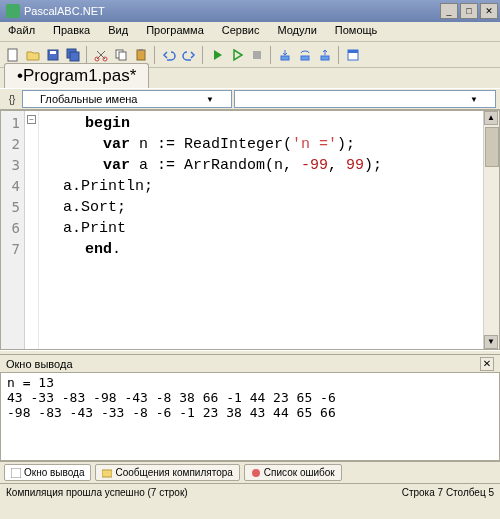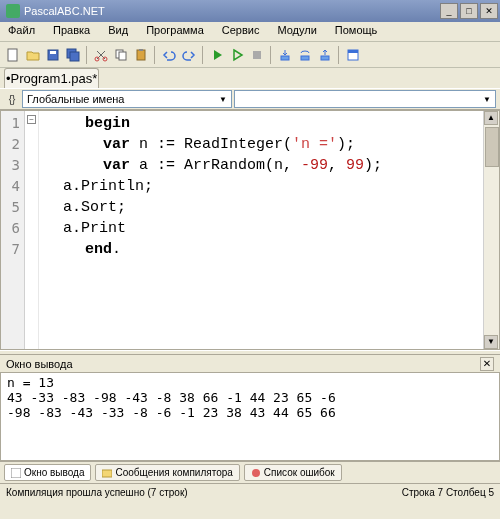--- a/index.html
+++ b/index.html
@@ -9,24 +9,24 @@
   .title-bar .title { flex: 1; font-weight: normal; }
   .title-bar .btns { display: flex; gap: 2px; }
   .title-bar .btn { width: 18px; height: 16px; background: #d4d0c8; border: 1px solid #808080; display: flex; align-items: center; justify-content: center; color: #000; font-size: 9px; }
   .menu-bar { background: #ece9d8; height: 20px; display: flex; align-items: flex-start; padding: 0 4px; gap: 10px; border-bottom: 1px solid #c0c0b0; }
   .menu-item { padding: 2px 4px; cursor: default; }
   .toolbar { background: #ece9d8; height: 26px; display: flex; align-items: center; padding: 0 4px; gap: 2px; border-bottom: 1px solid #c0c0b0; }
   .tb-btn { width: 18px; height: 18px; border: 1px solid transparent; display: flex; align-items: center; justify-content: center; }
   .tb-btn svg { width: 14px; height: 14px; }
   .tb-sep { width: 2px; height: 18px; border-left: 1px solid #aca899; margin: 0 2px; }
   .tabs { background: #ece9d8; height: 20px; display: flex; align-items: flex-end; padding: 0 4px; }
-  .tab { background: #f5f3eb; border: 1px solid #aca899; border-bottom: none; padding: 2px 1px; font-size: 13px; border-radius: 3px 3px 0 0; }
+  .tab { background: #f5f3eb; border: 1px solid #aca899; border-bottom: none; padding: 2px 12px; font-size: 17px; border-radius: 3px 3px 0 0; }
   .nav-row { background: #ece9d8; height: 22px; display: flex; align-items: center; padding: 0 4px; gap: 2px; border-top: 1px solid #fff; border-bottom: 1px solid #aca899; }
   .nav-btn { width: 16px; height: 16px; display: flex; align-items: center; justify-content: center; font-size: 10px; color: #333; }
-  .nav-select { flex: 0 0 210px; height: 18px; background: #fff; border: 1px solid #7f9db9; font-size: 11px; padding: 0 4px; display: flex; align-items: center; justify-content: space-between; }
+  .nav-select { flex: 0 0 210px; height: 18px; background: #fff; border: 1px solid #7f9db9; font-size: 11px; padding: 0 17px; display: flex; align-items: center; justify-content: space-between; }
   .nav-select .arrow { font-size: 8px; }
   .code-area { display: flex; height: 240px; background: #fff; border: 1px solid #aca899; position: relative; }
   .gutter { width: 24px; background: #f0f0f0; border-right: 1px solid #d0d0d0; font-family: Consolas, monospace; font-size: 14px; color: #888; text-align: right; padding: 2px 4px 0 0; line-height: 21px; }
   .fold-col { width: 14px; background: #fff; border-right: 1px solid #e8e8e8; padding-top: 4px; }
   .fold-box { width: 9px; height: 9px; border: 1px solid #888; margin: 0 auto; font-size: 8px; line-height: 7px; text-align: center; color: #555; }
   .code { flex: 1; font-family: Consolas, "Courier New", monospace; font-size: 15px; padding: 2px 6px; line-height: 21px; white-space: pre; color: #000; overflow: hidden; }
   .kw { font-weight: bold; color: #000; margin-left: 40px; }
   .str { color: #c44; }
   .num { color: #b91c1c; }
   .splitter { height: 5px; background: #ece9d8; border-top: 1px solid #fff; border-bottom: 1px solid #aca899; cursor: row-resize; }

